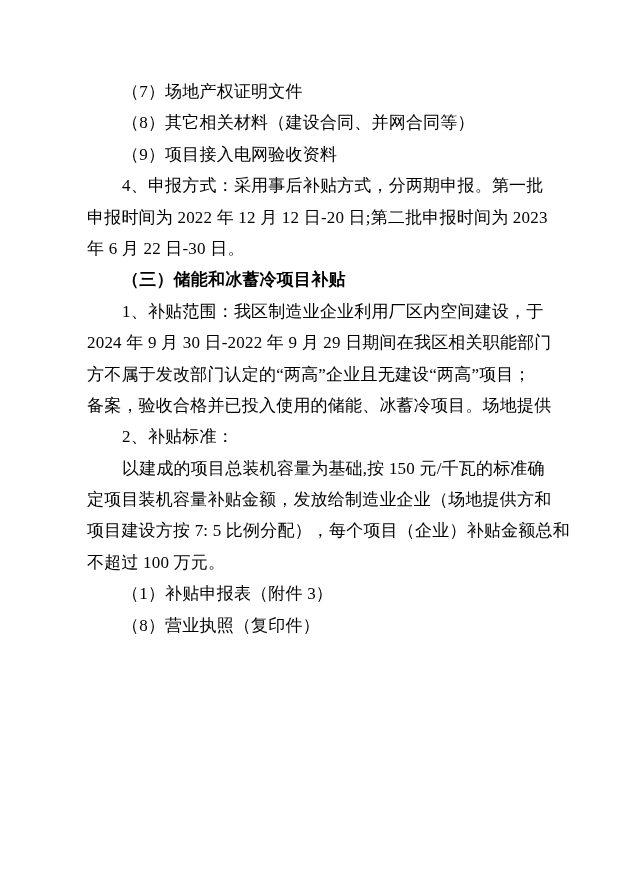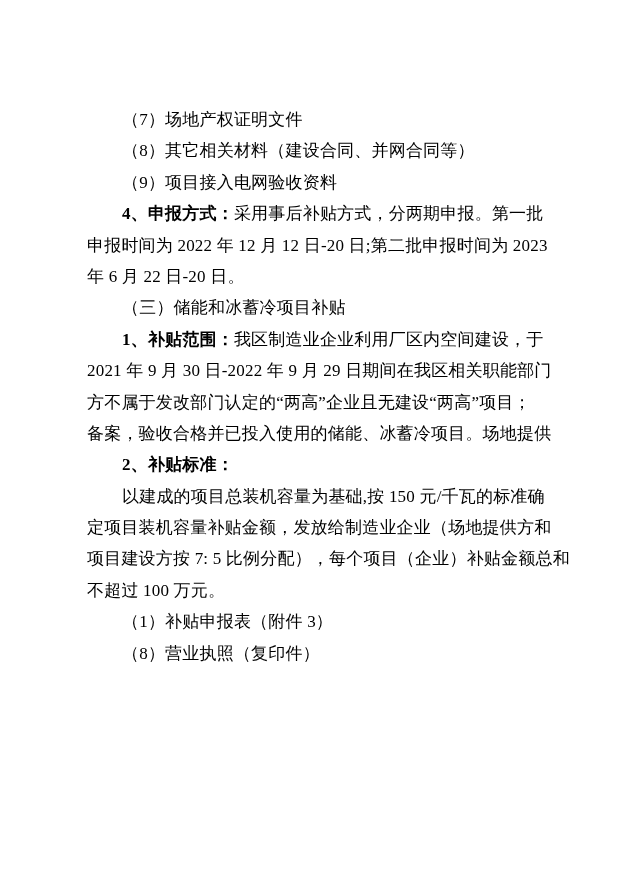--- a/index.html
+++ b/index.html
@@ -11,54 +11,54 @@
     width: 617px;
     height: 873px;
     overflow: hidden;
     color: #000000;
     font-family: "Liberation Serif", "DejaVu Serif", serif;
   }
   .page {
     box-sizing: border-box;
     width: 617px;
     height: 873px;
-    padding: 104px 80px 0 87px;
+    padding: 76px 80px 0 87px;
     background: #ffffff;
   }
   .line {
     font-size: 17px;
     line-height: 31.4px;
     height: 31.4px;
     white-space: nowrap;
     letter-spacing: 0.2px;
   }
   .indent {
     padding-left: 35px;
   }
   .lbl {
-    font-weight: bold;
+    font-weight: normal;
     margin-top: 48px;
   }
   .kaiti {
-    font-weight: normal;
+    font-weight: bold;
   }
 </style>
 </head>
 <body>
 
 <div class="page">
   <div class="line indent"><span>（7）场地产权证明文件</span></div>
   <div class="line indent"><span>（8）其它相关材料（建设合同、并网合同等）</span></div>
   <div class="line indent"><span>（9）项目接入电网验收资料</span></div>
   <div class="line indent"><span class="lbl">4、申报方式：</span><span>采用事后补贴方式，分两期申报。第一批</span></div>
   <div class="line"><span>申报时间为 2022 年 12 月 12 日-20 日;第二批申报时间为 2023</span></div>
-  <div class="line"><span>年 6 月 22 日-20 日。</span></div>
+  <div class="line"><span>年 6 月 22 日-30 日。</span></div>
   <div class="line indent kaiti"><span>（三）储能和冰蓄冷项目补贴</span></div>
   <div class="line indent"><span class="lbl">1、补贴范围：</span><span>我区制造业企业利用厂区内空间建设，于</span></div>
-  <div class="line"><span>2021 年 9 月 30 日-2022 年 9 月 29 日期间在我区相关职能部门</span></div>
+  <div class="line"><span>2024 年 9 月 30 日-2022 年 9 月 29 日期间在我区相关职能部门</span></div>
   <div class="line"><span>方不属于发改部门认定的“两高”企业且无建设“两高”项目；</span></div>
   <div class="line"><span>备案，验收合格并已投入使用的储能、冰蓄冷项目。场地提供</span></div>
   <div class="line indent"><span class="lbl">2、补贴标准：</span></div>
   <div class="line indent"><span>以建成的项目总装机容量为基础,按 150 元/千瓦的标准确</span></div>
   <div class="line"><span>定项目装机容量补贴金额，发放给制造业企业（场地提供方和</span></div>
   <div class="line"><span>项目建设方按 7: 5 比例分配），每个项目（企业）补贴金额总和</span></div>
   <div class="line"><span>不超过 100 万元。</span></div>
   <div class="line indent"><span>（1）补贴申报表（附件 3）</span></div>
   <div class="line indent"><span>（8）营业执照（复印件）</span></div>
 </div>

